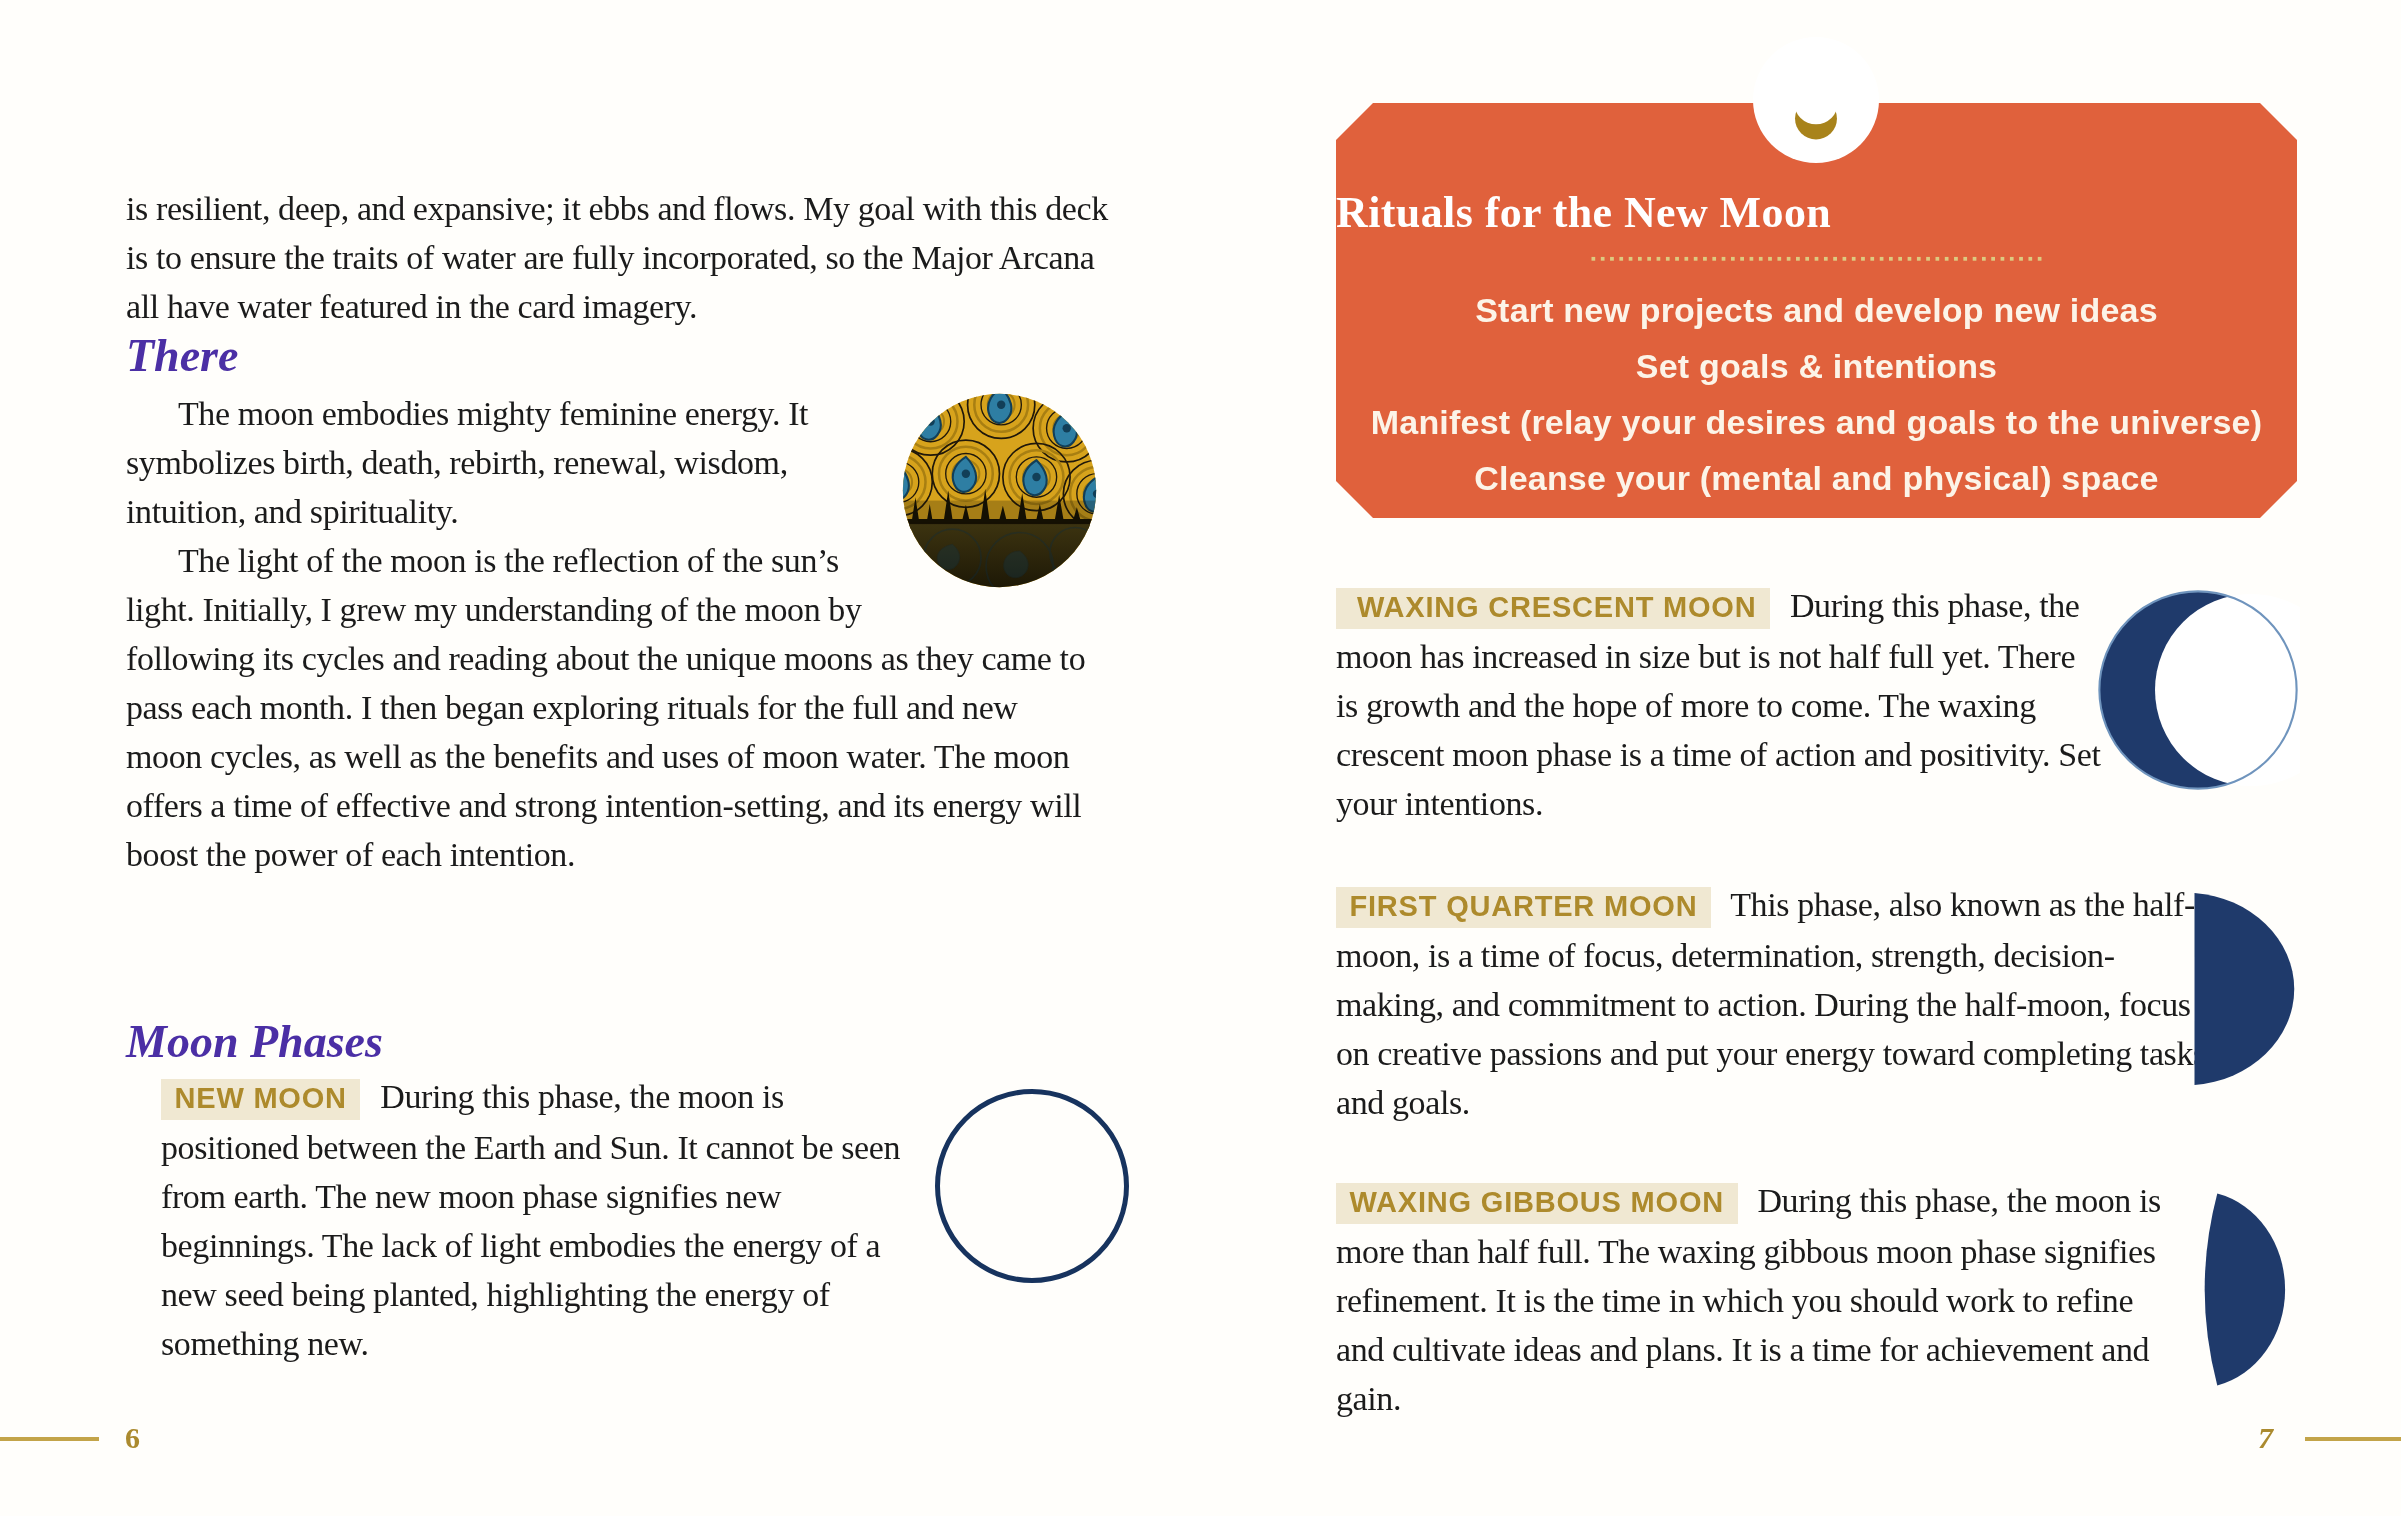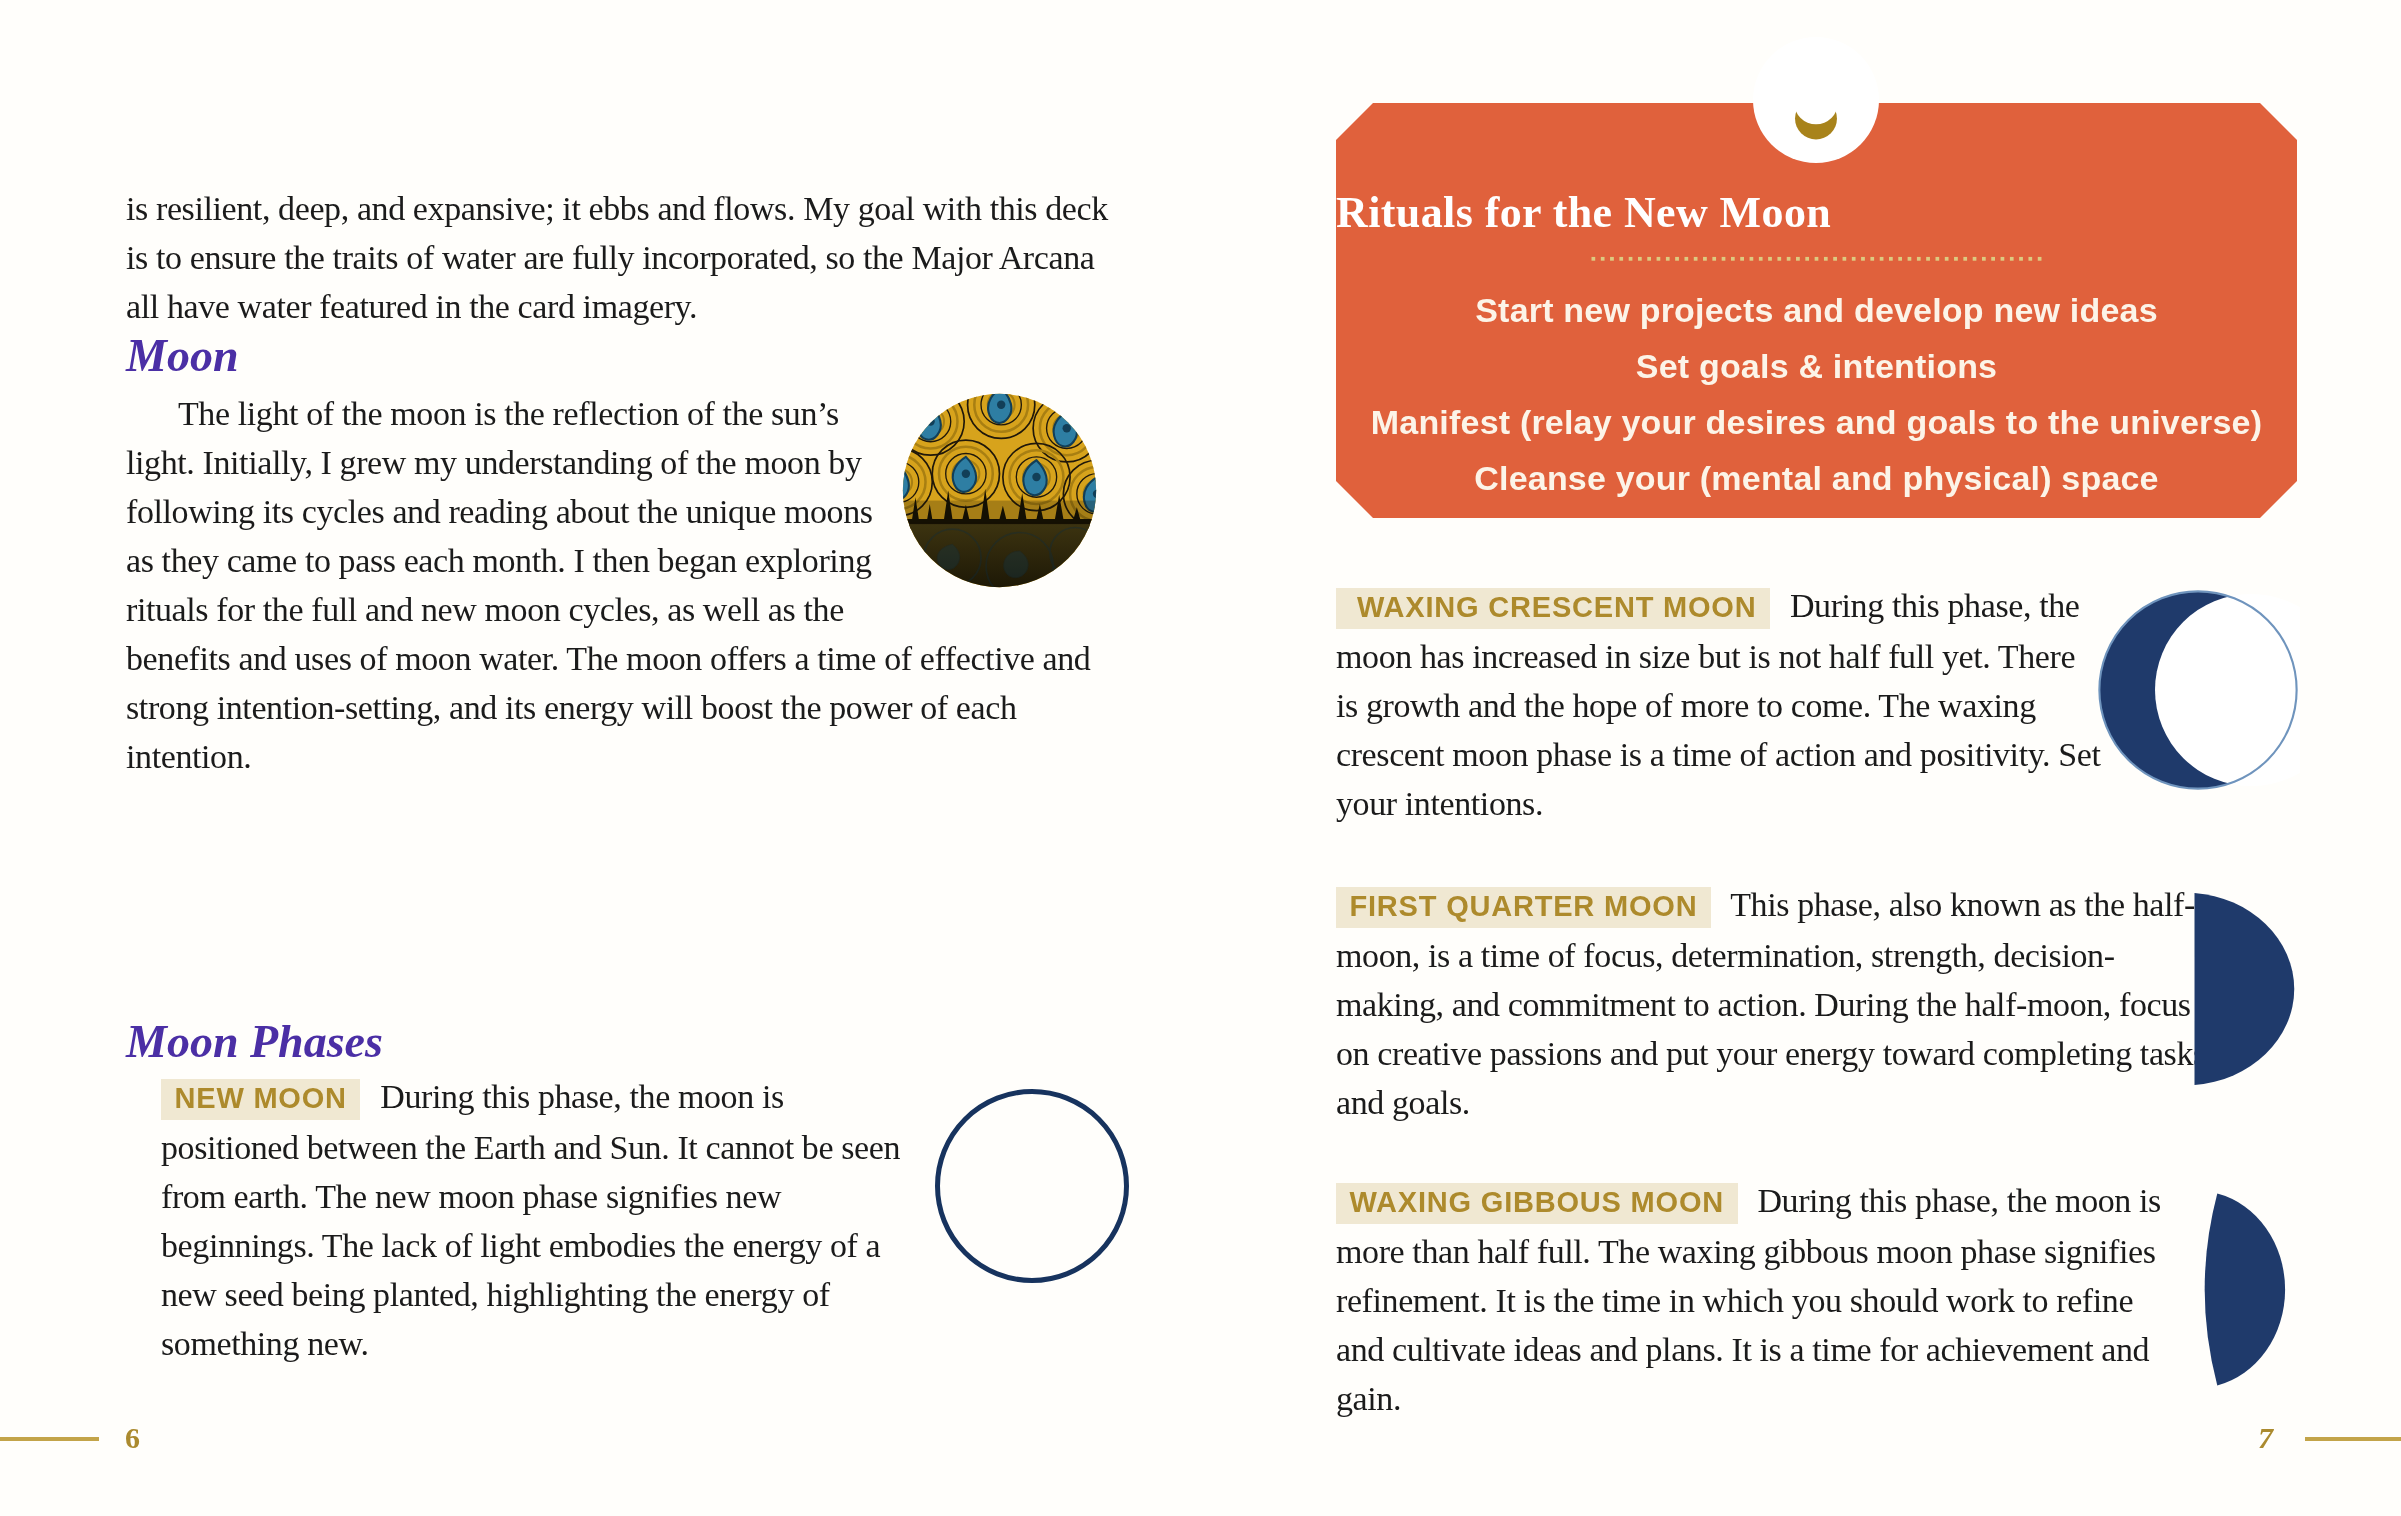--- a/index.html
+++ b/index.html
@@ -69,21 +69,21 @@
   }
   .foot-rule{height:4.2px;background:#c3a449;}
 </style>
 </head>
 <body>
 
 <div class="abs bodytext" style="left:126px;top:140px;width:982px;margin-top:44px;">
   <p>is resilient, deep, and expansive; it ebbs and flows. My goal with this deck is to ensure the traits of water are fully incorporated, so the Major Arcana all have water featured in the card imagery.</p>
 </div>
 
-<div class="abs section-heading" style="left:126px;top:330px;color:#4b2fa5;">Moon</div>
+<div class="abs section-heading" style="left:126px;top:330px;color:#4b2fa5;">There</div>
 
 <div class="abs bodytext" style="left:126px;top:389px;width:971px;">
 
   <svg class="medallion" viewBox="0 0 232 232">
     <defs>
       <clipPath id="medclip">
           <circle cx="116" cy="116" r="115"></circle>
         </clipPath>
       <linearGradient id="medbottom" x1="0" y1="0" x2="0" y2="1">
         <stop offset="0" stop-color="#3c3310"></stop>
@@ -113,20 +113,21 @@
       <g opacity="0.35" fill="none" stroke="#0e2d40">
         <circle cx="60" cy="196" r="34" stroke-width="2"></circle>
         <circle cx="140" cy="206" r="40" stroke-width="2"></circle>
         <circle cx="206" cy="190" r="30" stroke-width="2"></circle>
         <path d="M60,180 C70,188 72,200 62,208 C52,214 42,206 42,196 C42,188 50,182 60,180 Z" fill="#12394e"></path>
         <path d="M140,188 C152,196 154,210 142,218 C130,224 120,214 121,204 C122,194 130,188 140,188 Z" fill="#12394e"></path>
       </g>
     </g>
   </svg>
 
+  <p class="indent">The moon embodies mighty feminine energy. It symbolizes birth, death, rebirth, renewal, wisdom, intuition, and spirituality.</p>
   <p class="indent">The light of the moon is the reflection of the sun’s light. Initially, I grew my understanding of the moon by following its cycles and reading about the unique moons as they came to pass each month. I then began exploring rituals for the full and new moon cycles, as well as the benefits and uses of moon water. The moon offers a time of effective and strong intention-setting, and its energy will boost the power of each intention.</p>
 </div>
 
 <div class="abs section-heading" style="left:126px;top:1016px;color:#4b2fa5;">Moon Phases</div>
 
 <div class="abs bodytext" style="left:126px;top:1072px;width:971px;margin-left:35px;">
   <div class="newmoon-circle"></div>
   <p>
     <span class="phase-label" style="background:#f0e8d2;color:#ad8a2c;">NEW MOON</span>
     <span>During this phase, the moon is positioned between the Earth and Sun. It cannot be seen from earth. The new moon phase signifies new beginnings. The lack of light embodies the energy of a new seed being planted, highlighting the energy of something new.</span>

